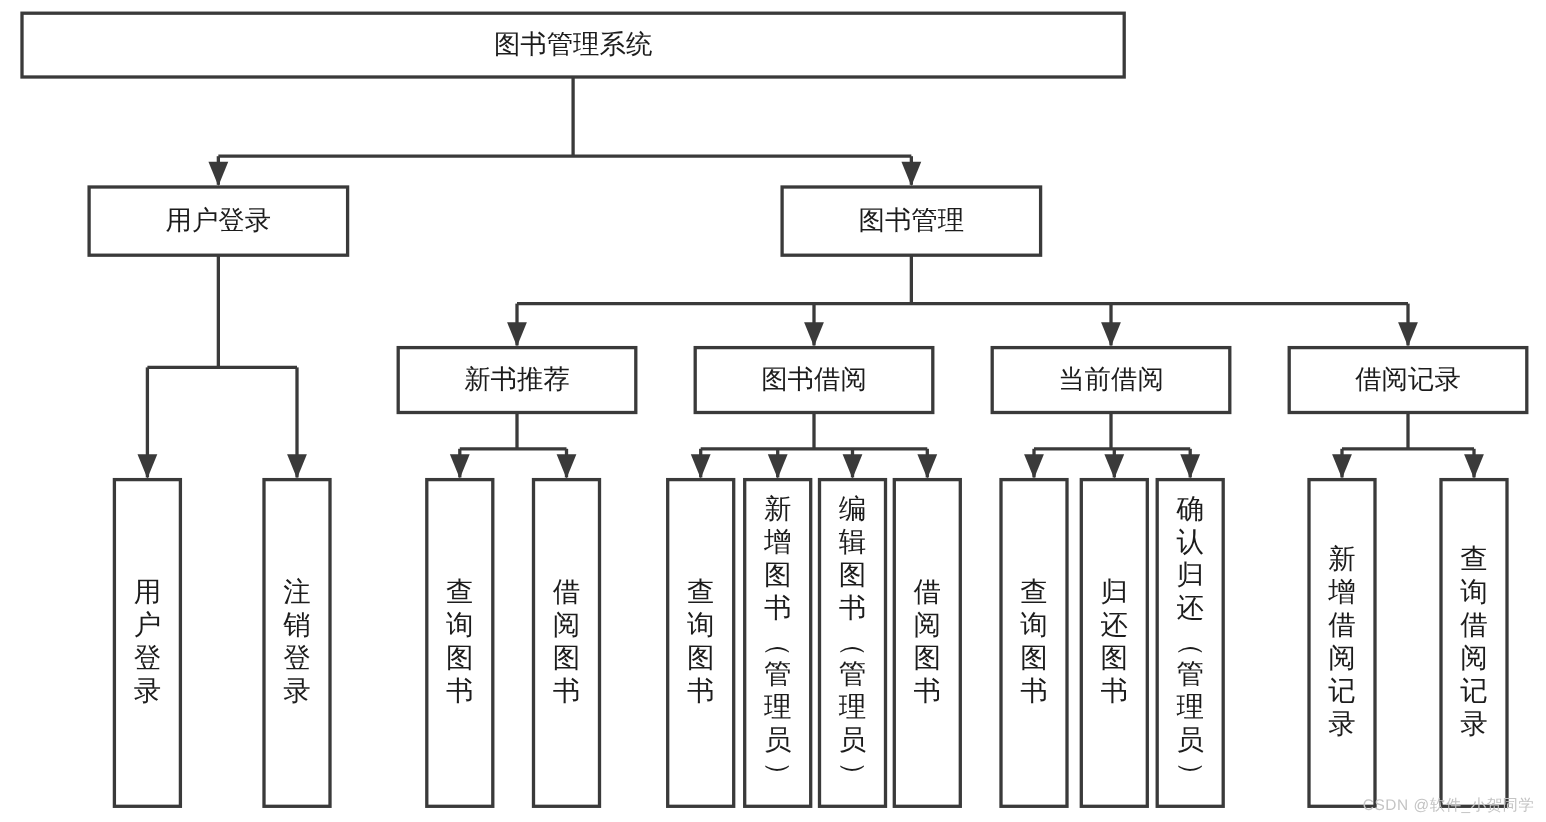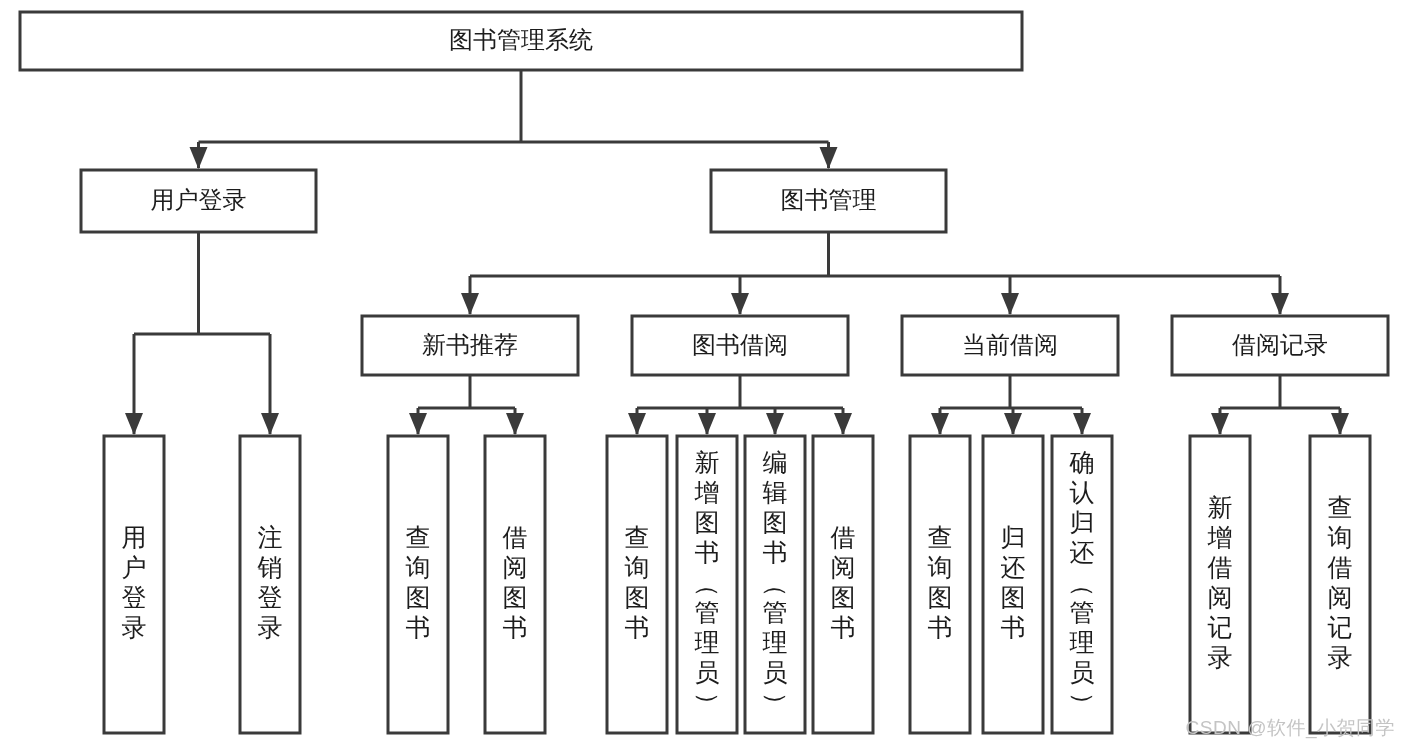--- a/index.html
+++ b/index.html
@@ -58,21 +58,21 @@
     font-size: 25px;
     fill: #1c1c1c;
     text-anchor: middle;
     dominant-baseline: middle;
   }
   .watermark {
     position: absolute;
     right: 10px;
     bottom: 6px;
     font-family: "Liberation Sans", "DejaVu Sans", sans-serif;
-    font-size: 19px;
+    font-size: 14px;
     color: #c4c4c4;
     white-space: nowrap;
     user-select: none;
     letter-spacing: 0.5px;
   }
 </style>
 </head>
 <body>
 
 <div id="diagram-root">

